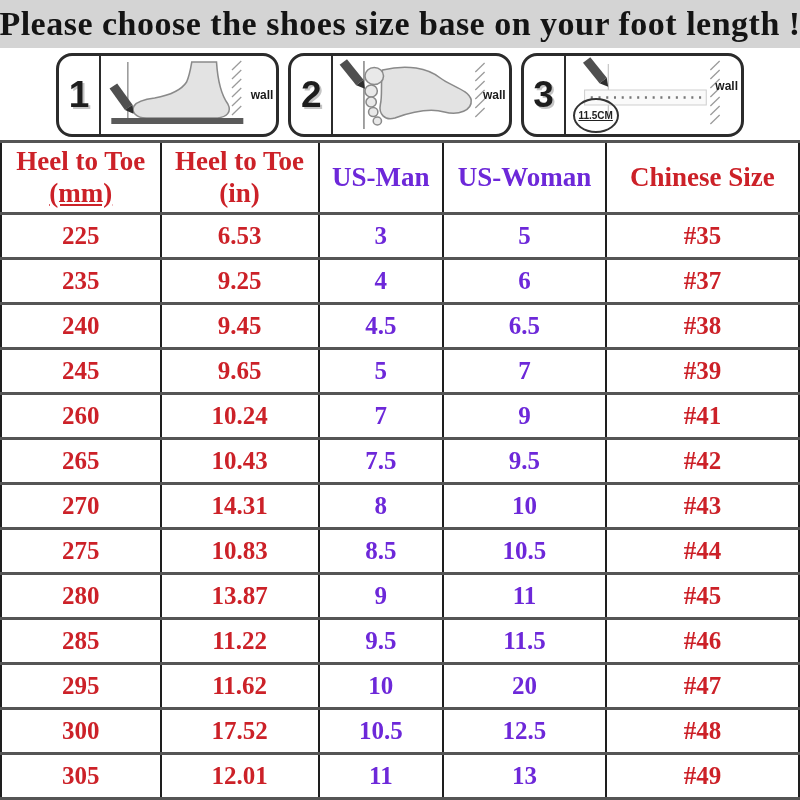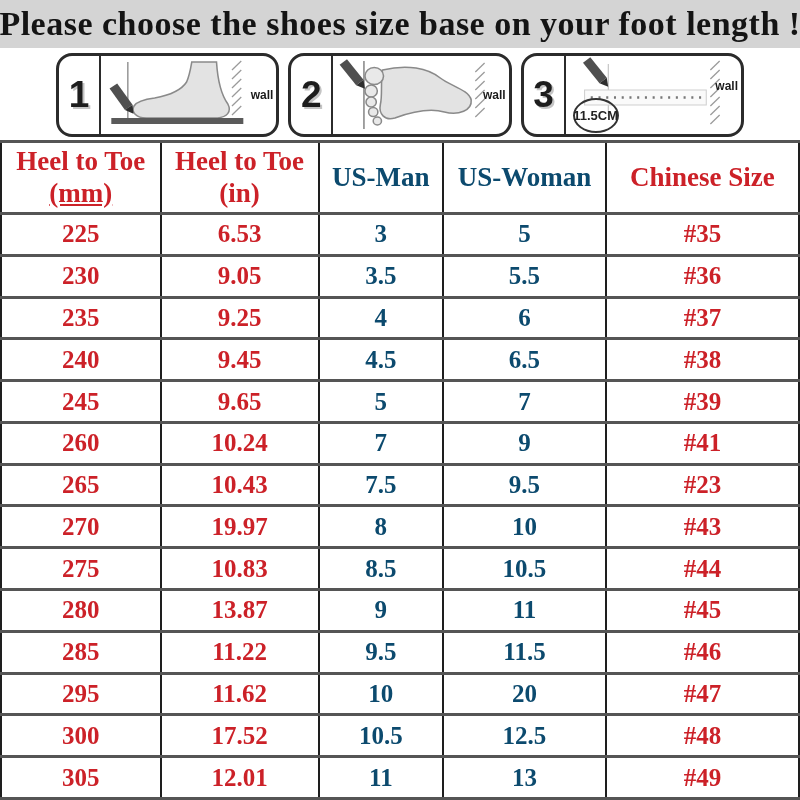--- a/index.html
+++ b/index.html
@@ -68,23 +68,24 @@
   }
   .wall-label.wall-top { top: 38%; }
   .measure-badge {
     position: absolute;
     left: 7px; bottom: 1px;
     width: 46px; height: 35px;
     border: 2px solid #333;
     border-radius: 50%;
     display: flex; align-items: center; justify-content: center;
     font-family: "Liberation Sans", sans-serif;
-    font-size: 13px;
+    font-size: 10px;
     font-weight: 700;
     color: #222;
+    text-decoration: underline;
   }
 
   
   .size-table-wrap { height: 660px; }
   table {
     width: 100%; height: 100%;
     border-collapse: collapse;
     table-layout: fixed;
   }
   th, td {
@@ -100,21 +101,21 @@
   th {
     font-size: 27px;
     font-weight: 700;
     line-height: 1.18;
   }
   td {
     font-size: 25px;
     font-weight: 700;
   }
   .red { color: #cc2128; }
-  .black { color: #0c4a6e; }
+  .black { color: #6d28d9; }
   .underline { text-decoration: underline; }
 </style>
 </head>
 <body>
 
 <div class="title-bar">
   <h1>Please choose the shoes size base on your foot length !</h1>
 </div>
 
 <div class="steps-row">
@@ -231,27 +232,20 @@
     </thead>
     <tbody>
         <tr>
           <td class="red">225</td>
           <td class="red">6.53</td>
           <td class="black">3</td>
           <td class="black">5</td>
           <td class="red">#35</td>
         </tr>
         <tr>
-          <td class="red">230</td>
-          <td class="red">9.05</td>
-          <td class="black">3.5</td>
-          <td class="black">5.5</td>
-          <td class="red">#36</td>
-        </tr>
-        <tr>
           <td class="red">235</td>
           <td class="red">9.25</td>
           <td class="black">4</td>
           <td class="black">6</td>
           <td class="red">#37</td>
         </tr>
         <tr>
           <td class="red">240</td>
           <td class="red">9.45</td>
           <td class="black">4.5</td>
@@ -270,25 +264,25 @@
           <td class="red">10.24</td>
           <td class="black">7</td>
           <td class="black">9</td>
           <td class="red">#41</td>
         </tr>
         <tr>
           <td class="red">265</td>
           <td class="red">10.43</td>
           <td class="black">7.5</td>
           <td class="black">9.5</td>
-          <td class="red">#23</td>
+          <td class="red">#42</td>
         </tr>
         <tr>
           <td class="red">270</td>
-          <td class="red">19.97</td>
+          <td class="red">14.31</td>
           <td class="black">8</td>
           <td class="black">10</td>
           <td class="red">#43</td>
         </tr>
         <tr>
           <td class="red">275</td>
           <td class="red">10.83</td>
           <td class="black">8.5</td>
           <td class="black">10.5</td>
           <td class="red">#44</td>

